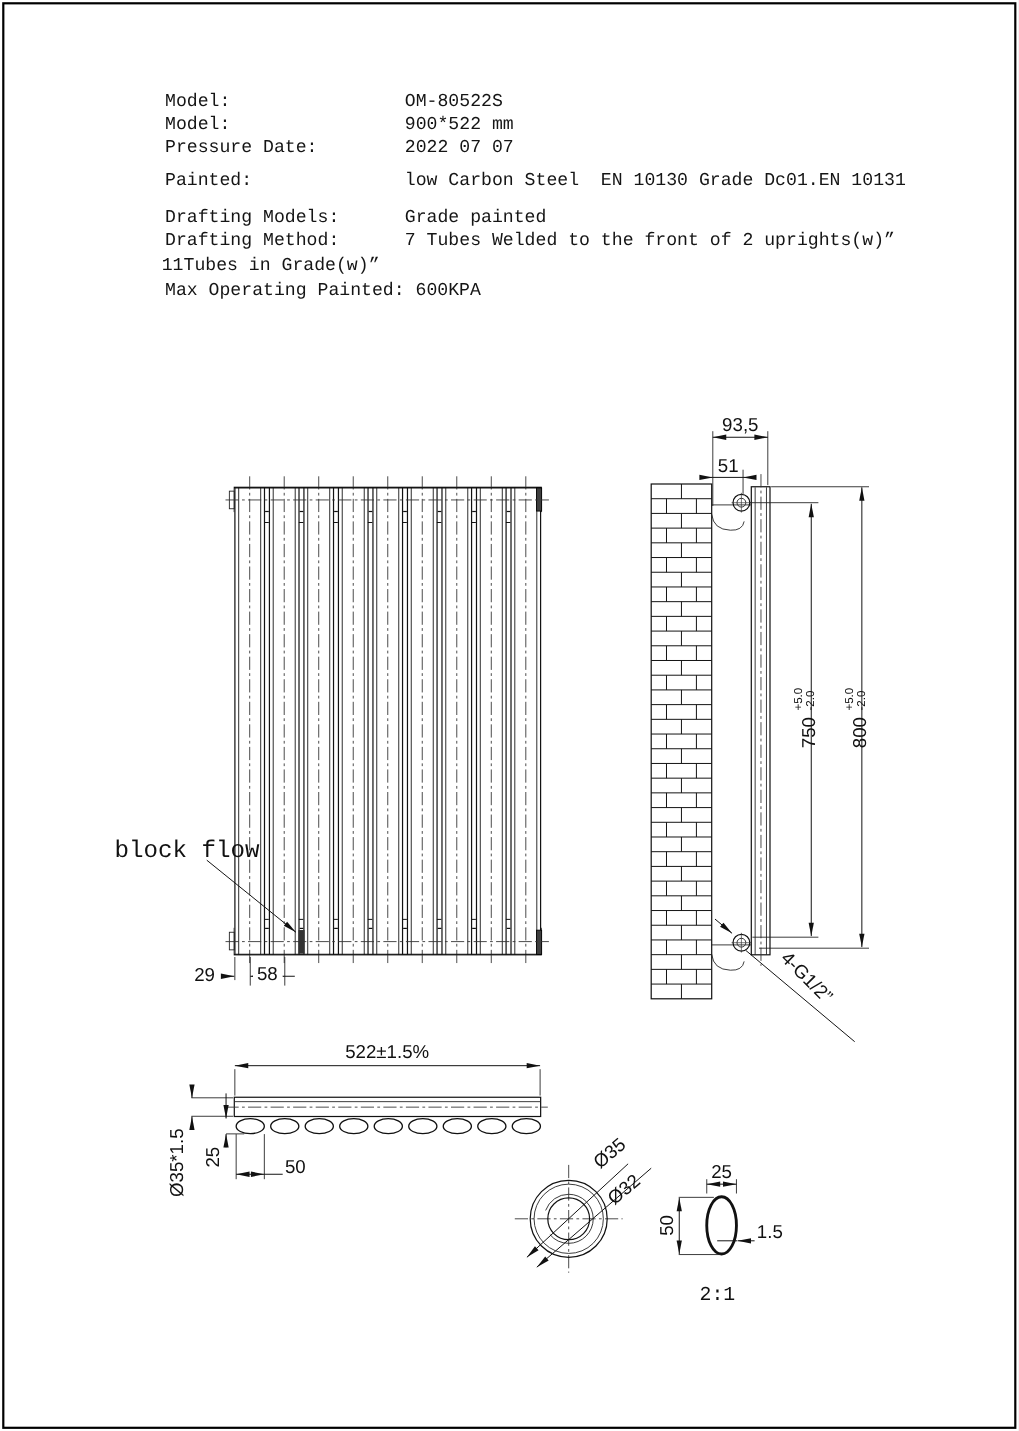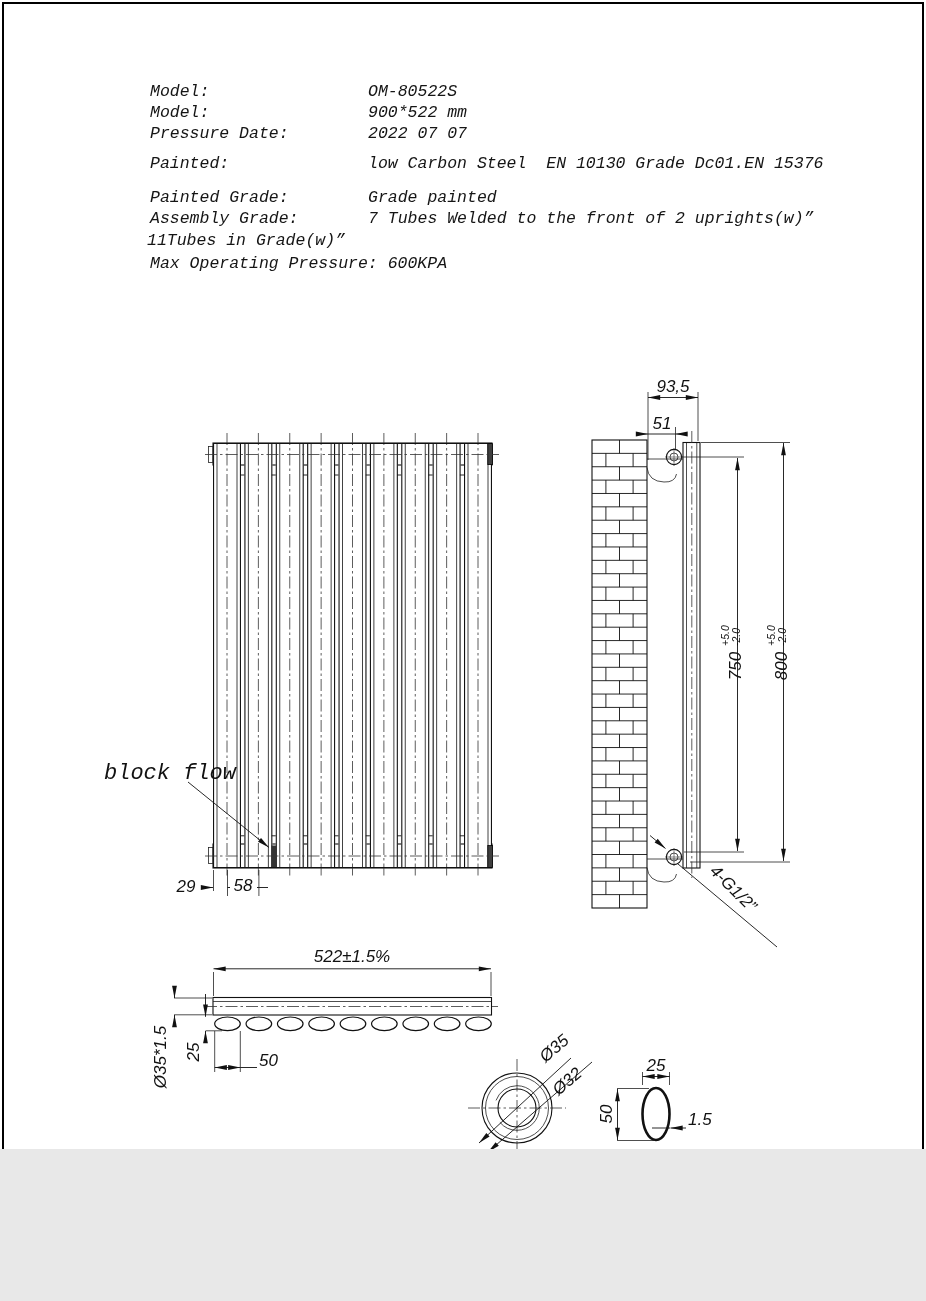--- a/index.html
+++ b/index.html
@@ -1,17 +1,17 @@
 <!DOCTYPE html>
 <html><head>
 <meta charset="utf-8">
 <style>
   html,body{margin:0;padding:0;background:#e8e8e8;}
-  .page{position:relative;width:926px;height:1149px;background:#ffffff;margin:0 auto;
-        font-family:"Liberation Mono",monospace;color:#111;overflow:hidden;font-style:italic;}
+  .page{position:relative;width:926px;height:1301px;background:#ffffff;margin:0 auto;
+        font-family:"Liberation Mono",monospace;color:#111;overflow:hidden;}
   .frame{position:absolute;left:2px;top:2px;width:918px;height:1293px;border:2px solid #000;}
   .hdr-line{position:absolute;left:150px;white-space:pre;font-size:16.5px;line-height:20px;color:#151515;}
   .hdr-label{display:inline-block;width:218px;}
   svg{position:absolute;left:0;top:0;}
   svg line,svg path,svg rect,svg circle,svg ellipse{vector-effect:none;}
   .thin{stroke:#222;stroke-width:0.8;fill:none;}
   .med{stroke:#111;stroke-width:1.1;fill:none;}
   .diml{stroke:#111;stroke-width:0.9;fill:none;}
   .cl{stroke:#333;stroke-width:0.8;fill:none;stroke-dasharray:12 3 2.5 3;}
   .dt{font-family:"Liberation Sans",sans-serif;font-size:17px;fill:#111;}
@@ -21,25 +21,25 @@
 </head>
 <body>
 
 <div class="page">
   <div class="frame"></div>
 
   <div>
     <div class="hdr-line" style="top:82px"><span class="hdr-label">Model:</span><span>OM-80522S</span></div>
     <div class="hdr-line" style="top:103px"><span class="hdr-label">Model:</span><span>900*522 mm</span></div>
     <div class="hdr-line" style="top:124px"><span class="hdr-label">Pressure Date:</span><span>2022 07 07</span></div>
-    <div class="hdr-line" style="top:154px"><span class="hdr-label">Painted:</span><span>low Carbon Steel  EN 10130 Grade Dc01.EN 15376</span></div>
-    <div class="hdr-line" style="top:188px"><span class="hdr-label">Painted Grade:</span><span>Grade painted</span></div>
-    <div class="hdr-line" style="top:209px"><span class="hdr-label">Assembly Grade:</span><span>7 Tubes Welded to the front of 2 uprights(w)”</span></div>
+    <div class="hdr-line" style="top:154px"><span class="hdr-label">Painted:</span><span>low Carbon Steel  EN 10130 Grade Dc01.EN 10131</span></div>
+    <div class="hdr-line" style="top:188px"><span class="hdr-label">Drafting Models:</span><span>Grade painted</span></div>
+    <div class="hdr-line" style="top:209px"><span class="hdr-label">Drafting Method:</span><span>7 Tubes Welded to the front of 2 uprights(w)”</span></div>
     <div class="hdr-line" style="top:231px;left:147px">11Tubes in Grade(w)”</div>
-    <div class="hdr-line" style="top:254px">Max Operating Pressure: 600KPA</div>
+    <div class="hdr-line" style="top:254px">Max Operating Painted: 600KPA</div>
   </div>
 
   <svg width="926" height="1301" viewBox="0 0 926 1301">
     <defs>
       <marker id="arr" markerWidth="14" markerHeight="7" refX="12.6" refY="3" orient="auto-start-reverse" markerUnits="userSpaceOnUse">
         <path d="M0.4,0.6 L12.6,3 L0.4,5.4 Z" fill="#111"></path>
       </marker>
     </defs>
 
     <g>

